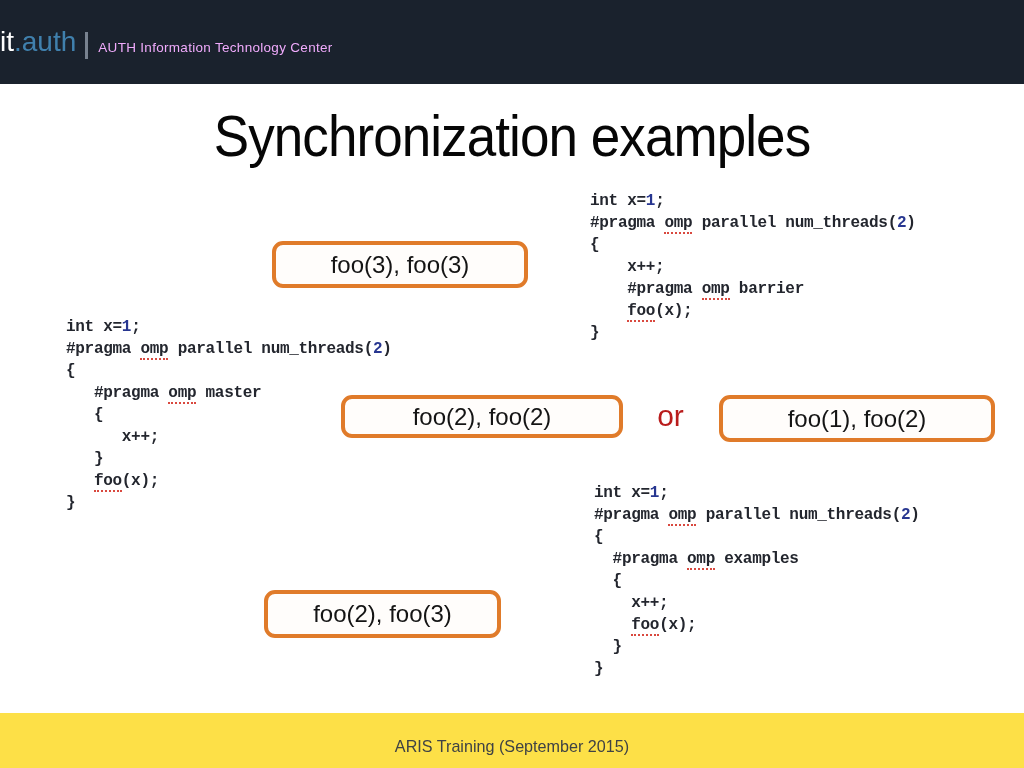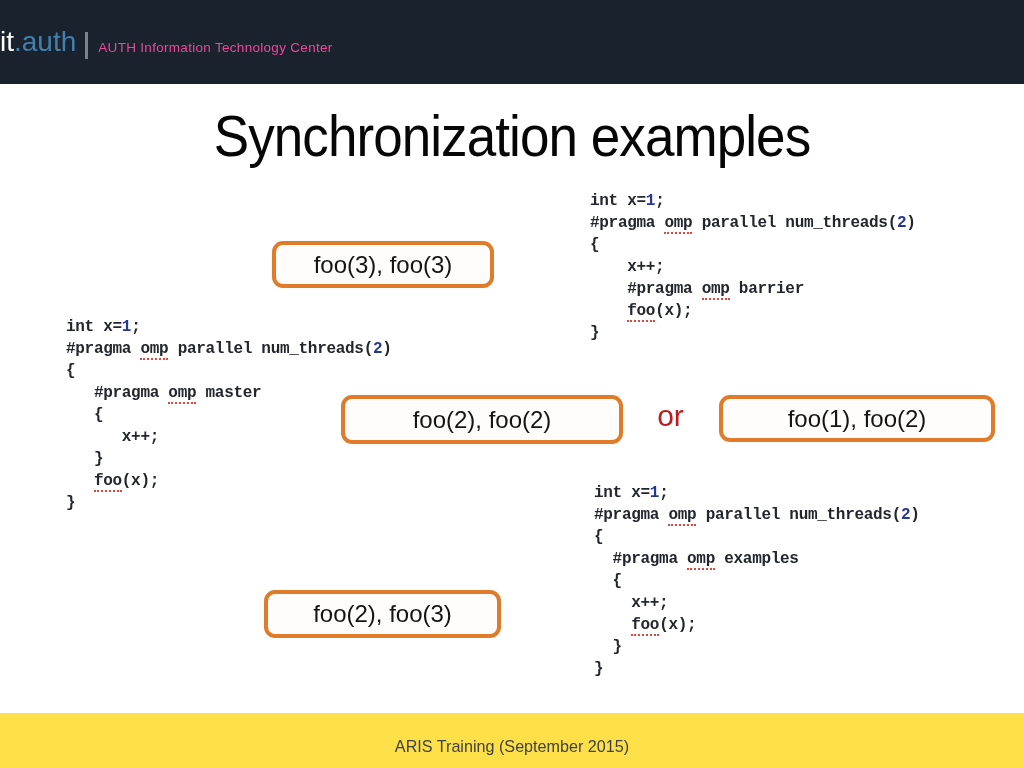--- a/index.html
+++ b/index.html
@@ -13,21 +13,21 @@
     position:absolute;top:0;left:0;width:1024px;height:84px;
     background:#1a222d;display:flex;align-items:center;
   }
   .logo{display:flex;align-items:center;font-size:28px;line-height:1;}
   .logo .it{color:#ffffff;}
   .logo .dot,.logo .auth{color:#4080ad;}
   .logo-divider{
     width:3px;height:27px;background:#78828f;margin-left:9px;align-self:center;margin-top:6px;
   }
   .header-subtitle{
-    color:#ec4899;font-size:13.5px;margin-left:10px;margin-top:10px;letter-spacing:.3px;
+    color:#f0abfc;font-size:13.5px;margin-left:10px;margin-top:10px;letter-spacing:.3px;
   }
 
   
   .slide-title{
     position:absolute;top:103px;left:0;width:1024px;text-align:center;
     font-size:57px;color:#060606;transform:scaleX(.93);transform-origin:center;
     letter-spacing:-1px;
   }
 
   
@@ -41,22 +41,22 @@
   #code-master{left:66px;top:316px;}
   #code-barrier{left:590px;top:190px;}
   #code-critical{left:594px;top:482px;}
 
   
   .answer-box{
     position:absolute;border:4px solid #e07b2a;border-radius:11px;background:#fffdfb;
     display:flex;align-items:center;justify-content:center;
     font-size:24px;color:#141414;box-sizing:border-box;
   }
-  #box-top{left:272px;top:241px;width:222px;height:47px;}
-  #box-mid-left{left:341px;top:395px;width:282px;height:49px;}
+  #box-top{left:272px;top:241px;width:256px;height:47px;}
+  #box-mid-left{left:341px;top:395px;width:282px;height:43px;}
   #box-mid-right{left:719px;top:395px;width:276px;height:47px;}
   #box-bottom{left:264px;top:590px;width:237px;height:48px;}
 
   .or-label{
     position:absolute;left:622px;top:399px;width:97px;text-align:center;
     font-size:30px;color:#b91c1c;
   }
 
   
   .footer{

